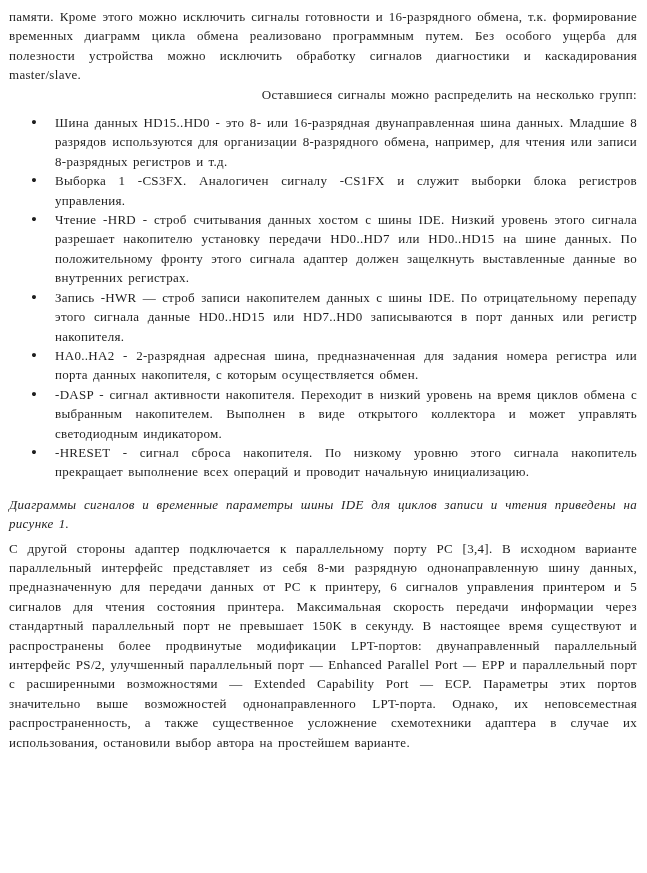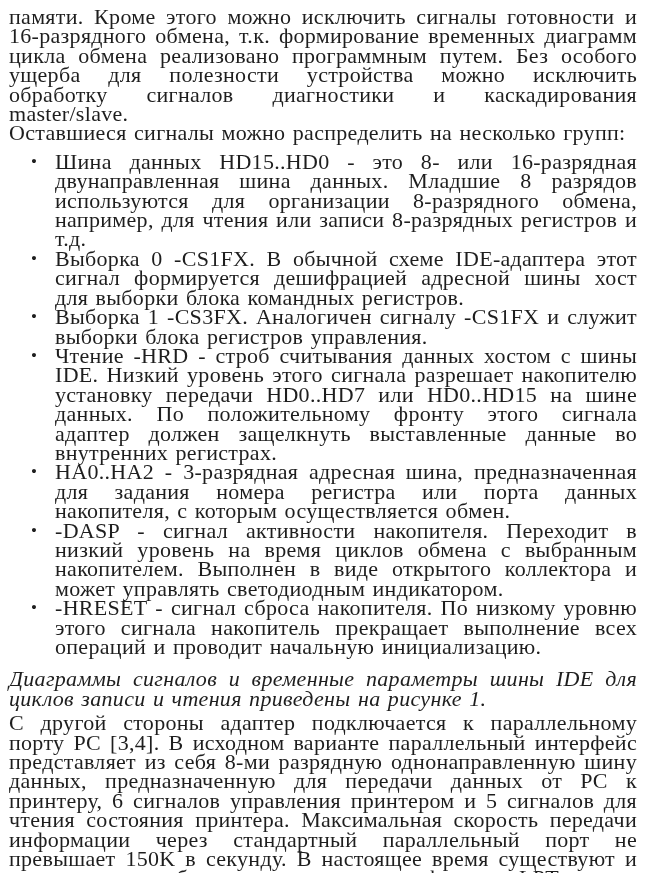--- a/index.html
+++ b/index.html
@@ -11,34 +11,34 @@
     width: 647px;
     height: 873px;
     overflow: hidden;
   }
   .page {
     box-sizing: border-box;
     width: 647px;
     height: 873px;
     padding: 7px 10px 0 9px;
     font-family: "Liberation Serif", "DejaVu Serif", serif;
-    font-size: 22px;
+    font-size: 13px;
     line-height: 19.4px;
     color: #1e1e1e;
     text-align: justify;
     letter-spacing: 0.3px;
     word-spacing: 1.6px;
     overflow: hidden;
   }
   .page p {
     margin: 0;
   }
   p.para-lead {
     margin-bottom: 9px;
-    text-align: left;
+    text-align: right;
   }
   ul.signal-list {
     list-style: none;
     margin: 0 0 13px 0;
     padding: 0 0 0 46px;
   }
   ul.signal-list li {
     position: relative;
     text-align: justify;
     font-family: Liberation Serif, serif;
@@ -60,24 +60,24 @@
 <body>
 
 <div class="page">
 
   <p class="para-intro">памяти. Кроме этого можно исключить сигналы готовности и 16-разрядного обмена, т.к. формирование временных диаграмм цикла обмена реализовано программным путем. Без особого ущерба для полезности устройства можно исключить обработку сигналов диагностики и каскадирования master/slave.</p>
 
   <p class="para-lead">Оставшиеся сигналы можно распределить на несколько групп:</p>
 
   <ul class="signal-list">
     <li>Шина данных HD15..HD0 - это 8- или 16-разрядная двунаправленная шина данных. Младшие 8 разрядов используются для организации 8-разрядного обмена, например, для чтения или записи 8-разрядных регистров и т.д.</li>
-    <li>Выборка 0 -CS1FX. В обычной схеме IDE-адаптера этот сигнал формируется дешифрацией адресной шины хост для выборки блока командных регистров.</li>
     <li>Выборка 1 -CS3FX. Аналогичен сигналу -CS1FX и служит выборки блока регистров управления.</li>
     <li>Чтение -HRD - строб считывания данных хостом с шины IDE. Низкий уровень этого сигнала разрешает накопителю установку передачи HD0..HD7 или HD0..HD15 на шине данных. По положительному фронту этого сигнала адаптер должен защелкнуть выставленные данные во внутренних регистрах.</li>
-    <li>HA0..HA2 - 3-разрядная адресная шина, предназначенная для задания номера регистра или порта данных накопителя, с которым осуществляется обмен.</li>
+    <li>Запись -HWR — строб записи накопителем данных с шины IDE. По отрицательному перепаду этого сигнала данные HD0..HD15 или HD7..HD0 записываются в порт данных или регистр накопителя.</li>
+    <li>HA0..HA2 - 2-разрядная адресная шина, предназначенная для задания номера регистра или порта данных накопителя, с которым осуществляется обмен.</li>
     <li>-DASP - сигнал активности накопителя. Переходит в низкий уровень на время циклов обмена с выбранным накопителем. Выполнен в виде открытого коллектора и может управлять светодиодным индикатором.</li>
     <li>-HRESET - сигнал сброса накопителя. По низкому уровню этого сигнала накопитель прекращает выполнение всех операций и проводит начальную инициализацию.</li>
   </ul>
 
   <p class="para-figure">Диаграммы сигналов и временные параметры шины IDE для циклов записи и чтения приведены на рисунке 1.</p>
 
   <p class="para-lpt">С другой стороны адаптер подключается к параллельному порту PC [3,4]. В исходном варианте параллельный интерфейс представляет из себя 8-ми разрядную однонаправленную шину данных, предназначенную для передачи данных от PC к принтеру, 6 сигналов управления принтером и 5 сигналов для чтения состояния принтера. Максимальная скорость передачи информации через стандартный параллельный порт не превышает 150K в секунду. В настоящее время существуют и распространены более продвинутые модификации LPT-портов: двунаправленный параллельный интерфейс PS/2, улучшенный параллельный порт — Enhanced Parallel Port — EPP и параллельный порт с расширенными возможностями — Extended Capability Port — ECP. Параметры этих портов значительно выше возможностей однонаправленного LPT-порта. Однако, их неповсеместная распространенность, а также существенное усложнение схемотехники адаптера в случае их использования, остановили выбор автора на простейшем варианте.</p>
 
 </div>
 

